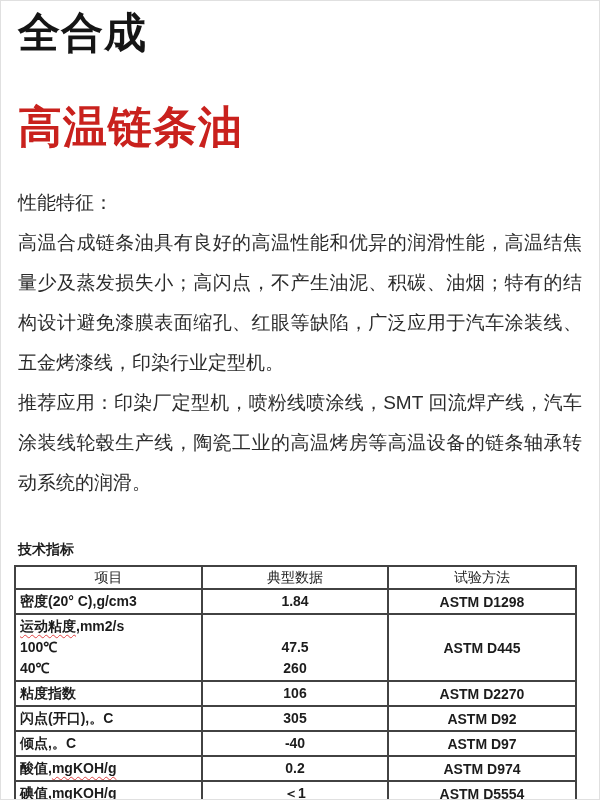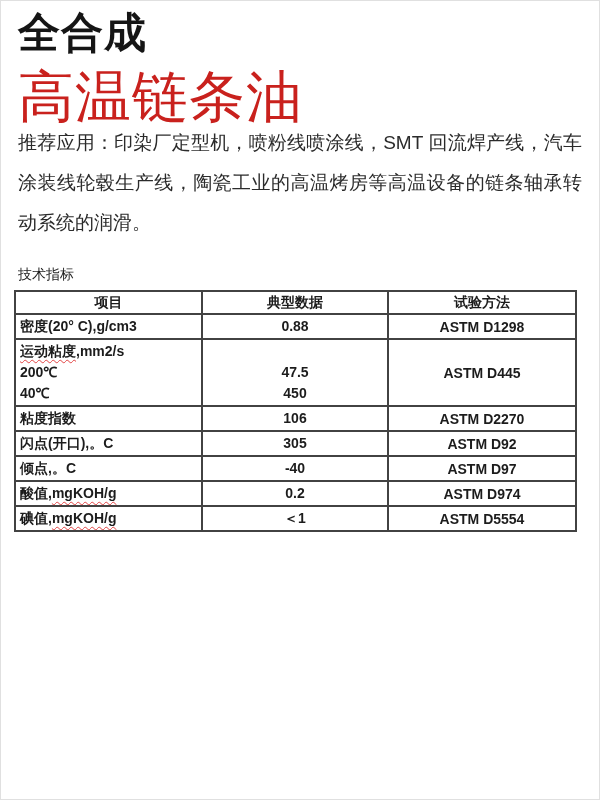--- a/index.html
+++ b/index.html
@@ -15,40 +15,40 @@
     color:#262626;
   }
   h1,h2,p{margin:0;padding:0;}
   .category-title{
     margin-top:8px;
     font-size:42px;line-height:48px;
     font-weight:700;color:#151515;
     letter-spacing:1px;
   }
   .product-title{
-    margin-top:14px;
-    font-size:56px;line-height:52px;
-    font-weight:400;color:#c9211d;
+    margin-top:44px;
+    font-size:44px;line-height:52px;
+    font-weight:700;color:#c9211d;
     letter-spacing:1px;
   }
   .section-label{
     margin-top:30px;
     font-size:19px;line-height:40px;
     color:#2b2b2b;
   }
   .body-par{
     font-size:19px;line-height:40px;
     color:#2b2b2b;
     text-align:justify;
     text-justify:inter-ideograph;
   }
   .tech-label{
-    margin-top:20px;
+    margin-top:35px;
     font-size:14px;line-height:22px;
-    font-weight:400;color:#1d1d1d;
+    font-weight:700;color:#1d1d1d;
   }
   table.spec{
     margin-top:5px;
     margin-left:-4px;
     width:561px;
     border-collapse:collapse;
     table-layout:fixed;
   }
   table.spec col.c1{width:187px;}
   table.spec col.c2{width:186px;}
@@ -56,21 +56,21 @@
   table.spec th, table.spec td{
     border:2px solid #424242;
     font-size:14px;
     padding:1px 4px;
     height:19px;
     vertical-align:middle;
     color:#1c1c1c;
     overflow:hidden;
   }
   table.spec th{
-    font-weight:700;
+    font-weight:400;
     text-align:center;
     margin-left:37px;
   }
   td.item-cell{text-align:left;font-weight:600;margin-top:37px;}
   td.value-cell, td.method-cell{text-align:center;font-weight:600;}
   .cell-line{line-height:21px;min-height:21px;white-space:nowrap;}
   .wavy{
     text-decoration-line:underline;
     text-decoration-style:wavy;
     text-decoration-thickness:1px;
@@ -78,20 +78,22 @@
     text-decoration-skip-ink:none;
   }
 </style>
 </head>
 <body>
 
 <div class="page">
   <h1 class="category-title">全合成</h1>
   <h2 class="product-title" style="color: rgb(201, 33, 29);">高温链条油</h2>
 
+  <p class="section-label">性能特征：</p>
+  <p class="body-par">高温合成链条油具有良好的高温性能和优异的润滑性能，高温结焦量少及蒸发损失小；高闪点，不产生油泥、积碳、油烟；特有的结构设计避免漆膜表面缩孔、红眼等缺陷，广泛应用于汽车涂装线、五金烤漆线，印染行业定型机。</p>
   <p class="body-par">推荐应用：印染厂定型机，喷粉线喷涂线，SMT 回流焊产线，汽车涂装线轮毂生产线，陶瓷工业的高温烤房等高温设备的链条轴承转动系统的润滑。</p>
 
   <p class="tech-label">技术指标</p>
 
   <table class="spec">
     <colgroup>
         <col class="c1">
         <col class="c2">
         <col class="c3">
       </colgroup>
@@ -101,34 +103,34 @@
           <th>典型数据</th>
           <th>试验方法</th>
         </tr>
     </thead>
     <tbody id="specBody">
         <tr>
           <td class="item-cell">
             <div class="cell-line"><span>密度(20° C),g/cm3</span></div>
           </td>
           <td class="value-cell">
-            <div class="cell-line">0.88</div>
+            <div class="cell-line">1.84</div>
           </td>
           <td class="method-cell">ASTM D1298</td>
         </tr>
         <tr>
           <td class="item-cell">
             <div class="cell-line"><span class="wavy" style="text-decoration-color: rgb(226, 68, 68);">运动粘度</span><span>,mm2/s</span></div>
-            <div class="cell-line"><span>200℃</span></div>
+            <div class="cell-line"><span>100℃</span></div>
             <div class="cell-line"><span>40℃</span></div>
           </td>
           <td class="value-cell">
             <div class="cell-line">&nbsp;</div>
             <div class="cell-line">47.5</div>
-            <div class="cell-line">450</div>
+            <div class="cell-line">260</div>
           </td>
           <td class="method-cell">ASTM D445</td>
         </tr>
         <tr>
           <td class="item-cell">
             <div class="cell-line"><span>粘度指数</span></div>
           </td>
           <td class="value-cell">
             <div class="cell-line">106</div>
           </td>

